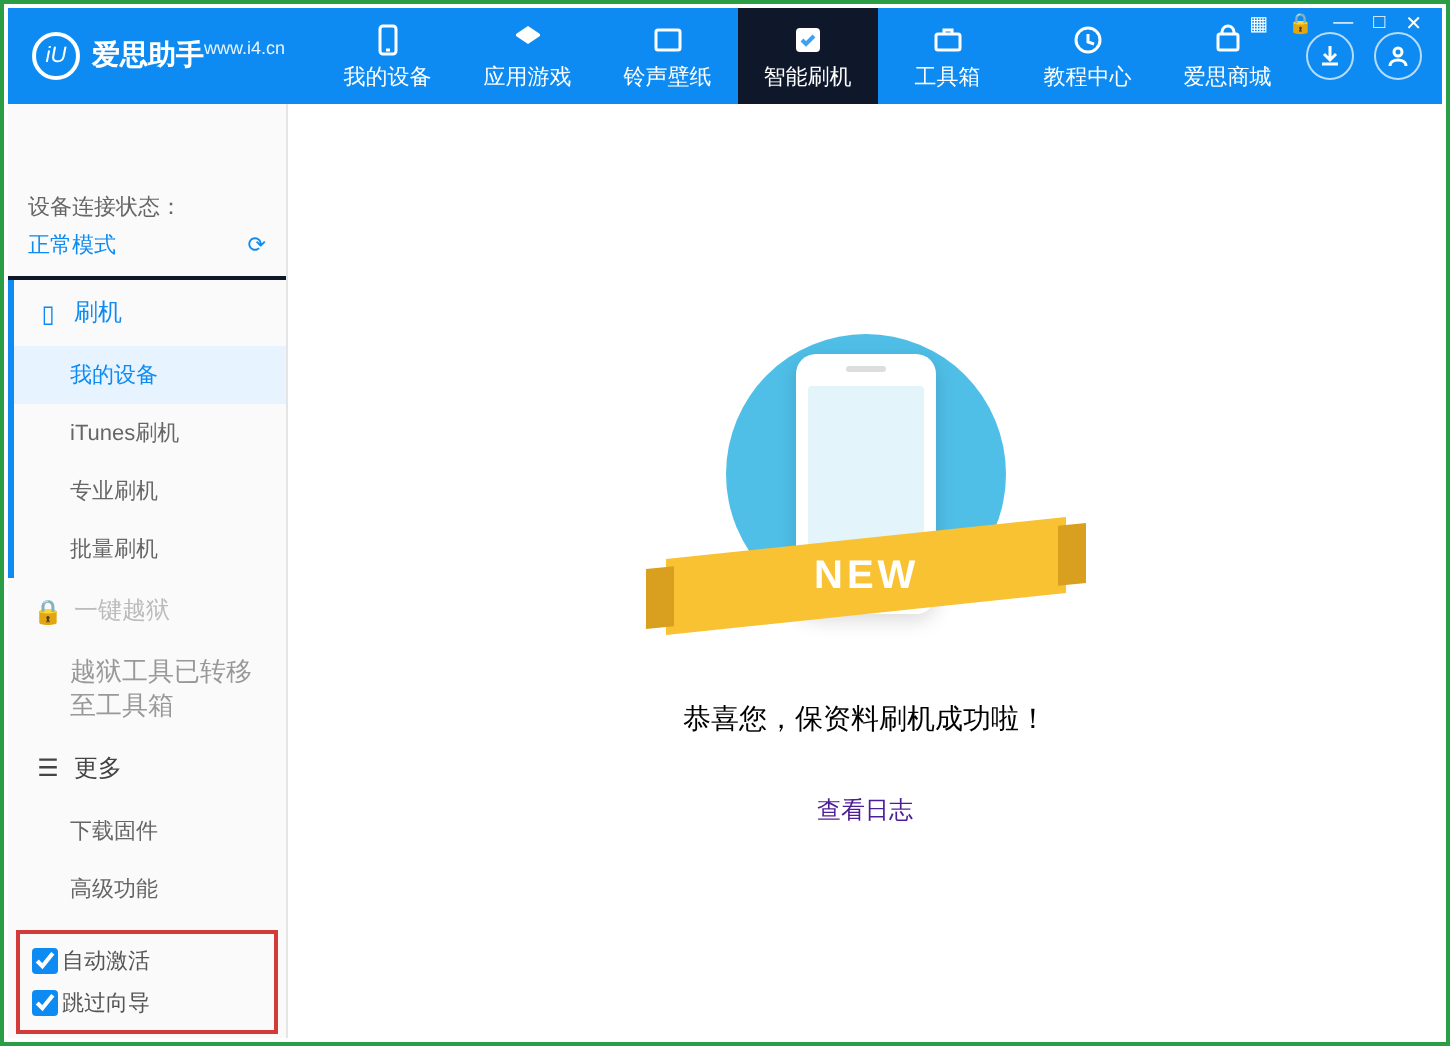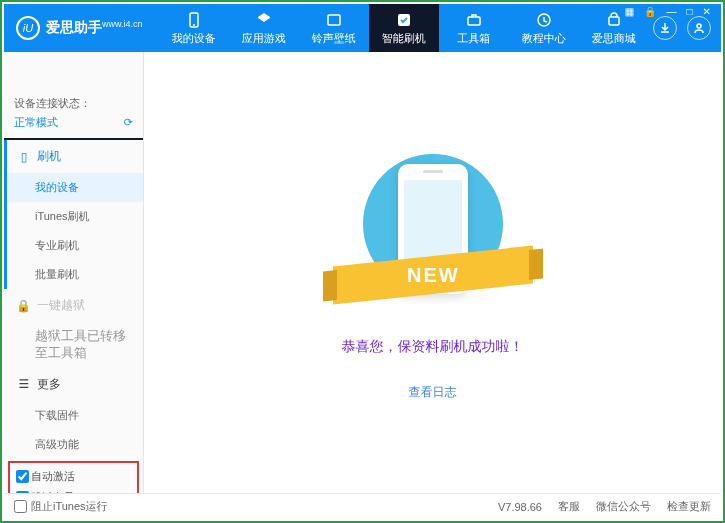--- a/index.html
+++ b/index.html
@@ -40,23 +40,23 @@
     .illus { width: 200px; height: 180px; position: relative; margin-bottom: 14px; }
     .circle-bg { position: absolute; top: 10px; left: 30px; width: 140px; height: 140px; border-radius: 50%; background: #4fbfe8; }
     .phone { position: absolute; top: 20px; left: 65px; width: 70px; height: 130px; background: #fff; border-radius: 10px; box-shadow: 0 3px 10px rgba(0,0,0,.15); }
     .phone::before { content:""; position:absolute; top:6px; left:50%; transform:translateX(-50%); width:20px; height:3px; background:#ddd; border-radius:2px; }
     .phone::after { content:""; position:absolute; bottom:6px; left:50%; transform:translateX(-50%); width:10px; height:10px; border:1px solid #ddd; border-radius:50%; }
     .phone-screen { position:absolute; top:16px; left:6px; right:6px; bottom:22px; background:#e3f4fb; border-radius:2px; }
     .ribbon { position:absolute; bottom:30px; left:0; width:200px; height:38px; background:#f9c233; transform: skewY(-6deg); display:flex; align-items:center; justify-content:center; }
     .ribbon-text { color:#fff; font-weight:bold; font-size:20px; transform: skewY(6deg); letter-spacing:2px; }
     .ribbon::before, .ribbon::after { content:""; position:absolute; top:4px; width:14px; height:30px; background:#d99f1e; }
     .ribbon::before { left:-10px; } .ribbon::after { right:-10px; }
-    .msg { font-size: 14px; color: #6d28d9; margin-bottom: 14px; }
+    .msg { font-size: 14px; color: #000000; margin-bottom: 14px; }
     .ok-btn { padding: 6px 28px; border: 1px solid #ccc; background: #fff; cursor: pointer; font-size: 12px; color: #333; border-radius: 2px; }
-    .log-link { margin-top: 14px; font-size: 12px; color: #3b82f6; cursor: pointer; }
+    .log-link { margin-top: 14px; font-size: 12px; color: #4c1d95; cursor: pointer; }
     .footer { height: 26px; border-top: 1px solid #e5e5e5; display: flex; align-items: center; padding: 0 10px; font-size: 11px; color: #666; gap: 16px; }
     .footer-left { display: flex; align-items: center; gap: 4px; }
     .footer-right { margin-left: auto; display: flex; align-items: center; gap: 16px; }
     .footer-right span { cursor: pointer; }
   </style>
 </head>
 <body>
 
 <div class="wrapper">
   <div class="app">
@@ -213,26 +213,14 @@
             </div>
           <div class="ribbon">
               <span class="ribbon-text">NEW</span>
             </div>
         </div>
         <div class="msg">恭喜您，保资料刷机成功啦！</div>
         <div class="log-link">查看日志</div>
       </div>
     </div>
 
-    <div class="footer">
-      <label class="footer-left">
-        <input type="checkbox" style="">
-          <span>阻止iTunes运行</span>
-      </label>
-      <div class="footer-right">
-        <span>V7.98.66</span>
-        <span>客服</span>
-        <span>微信公众号</span>
-        <span>检查更新</span>
-      </div>
-    </div>
   </div>
 </div>
 
 </body></html>

